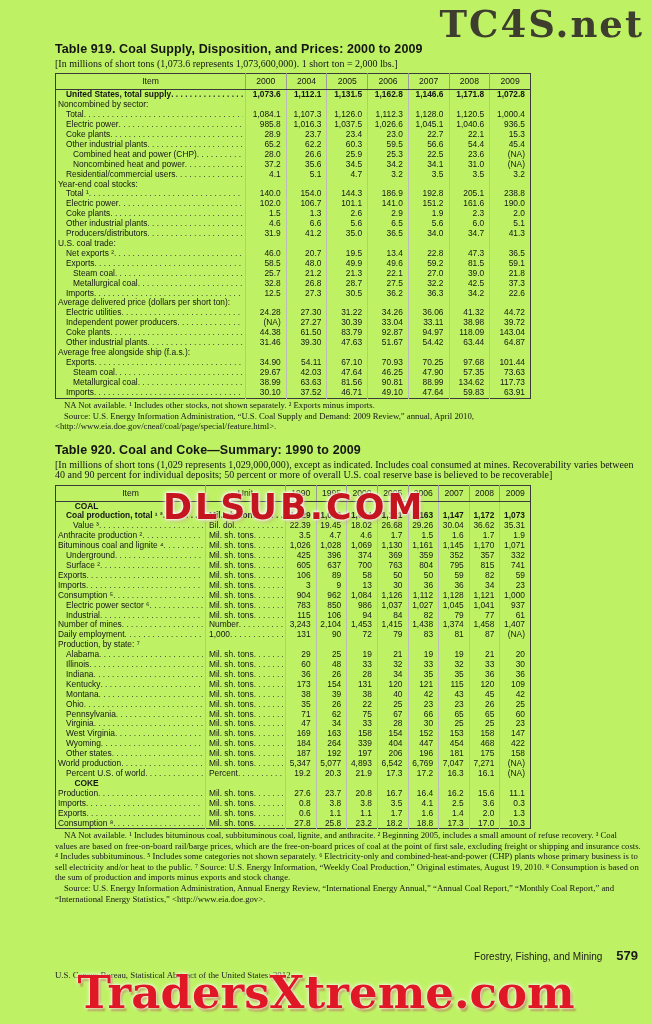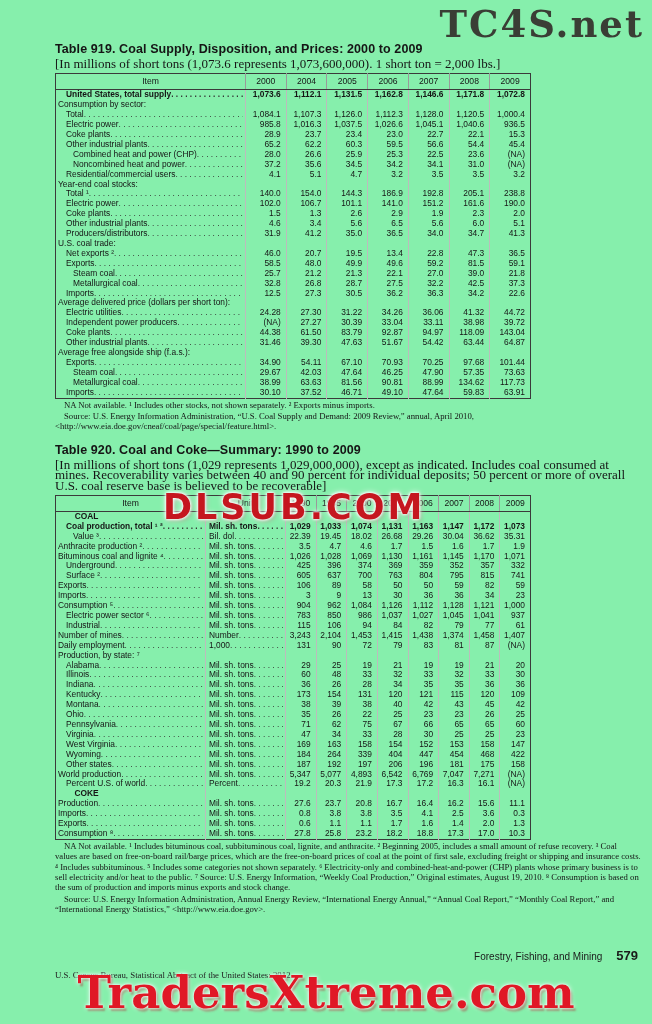--- a/index.html
+++ b/index.html
@@ -1,26 +1,26 @@
 <!DOCTYPE html>
 <html><head>
 <meta charset="utf-8">
 <style>
   * { box-sizing: border-box; }
   html, body { margin: 0; padding: 0; }
   body { font-family: "Liberation Sans", sans-serif; background: #d8d8d8; }
   .page {
     position: relative; width: 652px; height: 1024px;
-    background: #86efac; color: #151515; overflow: hidden;
+    background: #bef264; color: #151515; overflow: hidden;
     margin: 0 auto;
   }
   .content { position: absolute; left: 55px; top: 0; width: 586px; padding-top: 42px; }
 
   .tbl-title { font-size: 12.5px; font-weight: bold; margin: 0 0 3px 0; letter-spacing: .1px; }
-  .headnote { font-family: "Liberation Serif", serif; font-size: 13px; line-height: 10.4px; margin: 0 0 4px 0; }
+  .headnote { font-family: "Liberation Serif", serif; font-size: 10px; line-height: 10.4px; margin: 0 0 4px 0; }
 
   table.data { border-collapse: collapse; table-layout: fixed; width: 476px; border: 1px solid #3a3a3a; font-size: 8.4px; }
   table.data thead th { font-weight: normal; font-size: 8.6px; text-align: center; padding: 2px 1px;
     border-bottom: 1px solid #3a3a3a; border-left: 1px solid #9a9a9a; line-height: 11px; }
   table.data thead th:first-child { border-left: none; }
   #t919 th.col-item { width: 190px; }
   #t920 th.col-item { width: 150px; }
   #t920 th.col-unit { width: 80px; }
   table.data td { padding: 0 2px; line-height: 9.9px; vertical-align: bottom; }
   table.data td.val { text-align: right; padding-right: 5px; border-left: 1px solid #bcbcbc; }
@@ -95,21 +95,21 @@
               <td class="val">1,112.1</td>
               <td class="val">1,131.5</td>
               <td class="val">1,162.8</td>
               <td class="val">1,146.6</td>
               <td class="val">1,171.8</td>
               <td class="val">1,072.8</td>
             </tr>
             <tr>
               <td class="item">
                 <div class="cellflex">
-                  <span class="lbl">Consumption by sector:</span>
+                  <span class="lbl">Noncombined by sector:</span>
                 </div>
               </td>
               <td class="val"></td>
               <td class="val"></td>
               <td class="val"></td>
               <td class="val"></td>
               <td class="val"></td>
               <td class="val"></td>
               <td class="val"></td>
             </tr>
@@ -278,21 +278,21 @@
               <td class="val">2.0</td>
             </tr>
             <tr>
               <td class="item ind1">
                 <div class="cellflex">
                   <span class="lbl">Other industrial plants</span>
                   <span class="dots"></span>
                 </div>
               </td>
               <td class="val">4.6</td>
-              <td class="val">3.4</td>
+              <td class="val">6.6</td>
               <td class="val">5.6</td>
               <td class="val">6.5</td>
               <td class="val">5.6</td>
               <td class="val">6.0</td>
               <td class="val">5.1</td>
             </tr>
             <tr>
               <td class="item ind1">
                 <div class="cellflex">
                   <span class="lbl">Producers/distributors</span>

